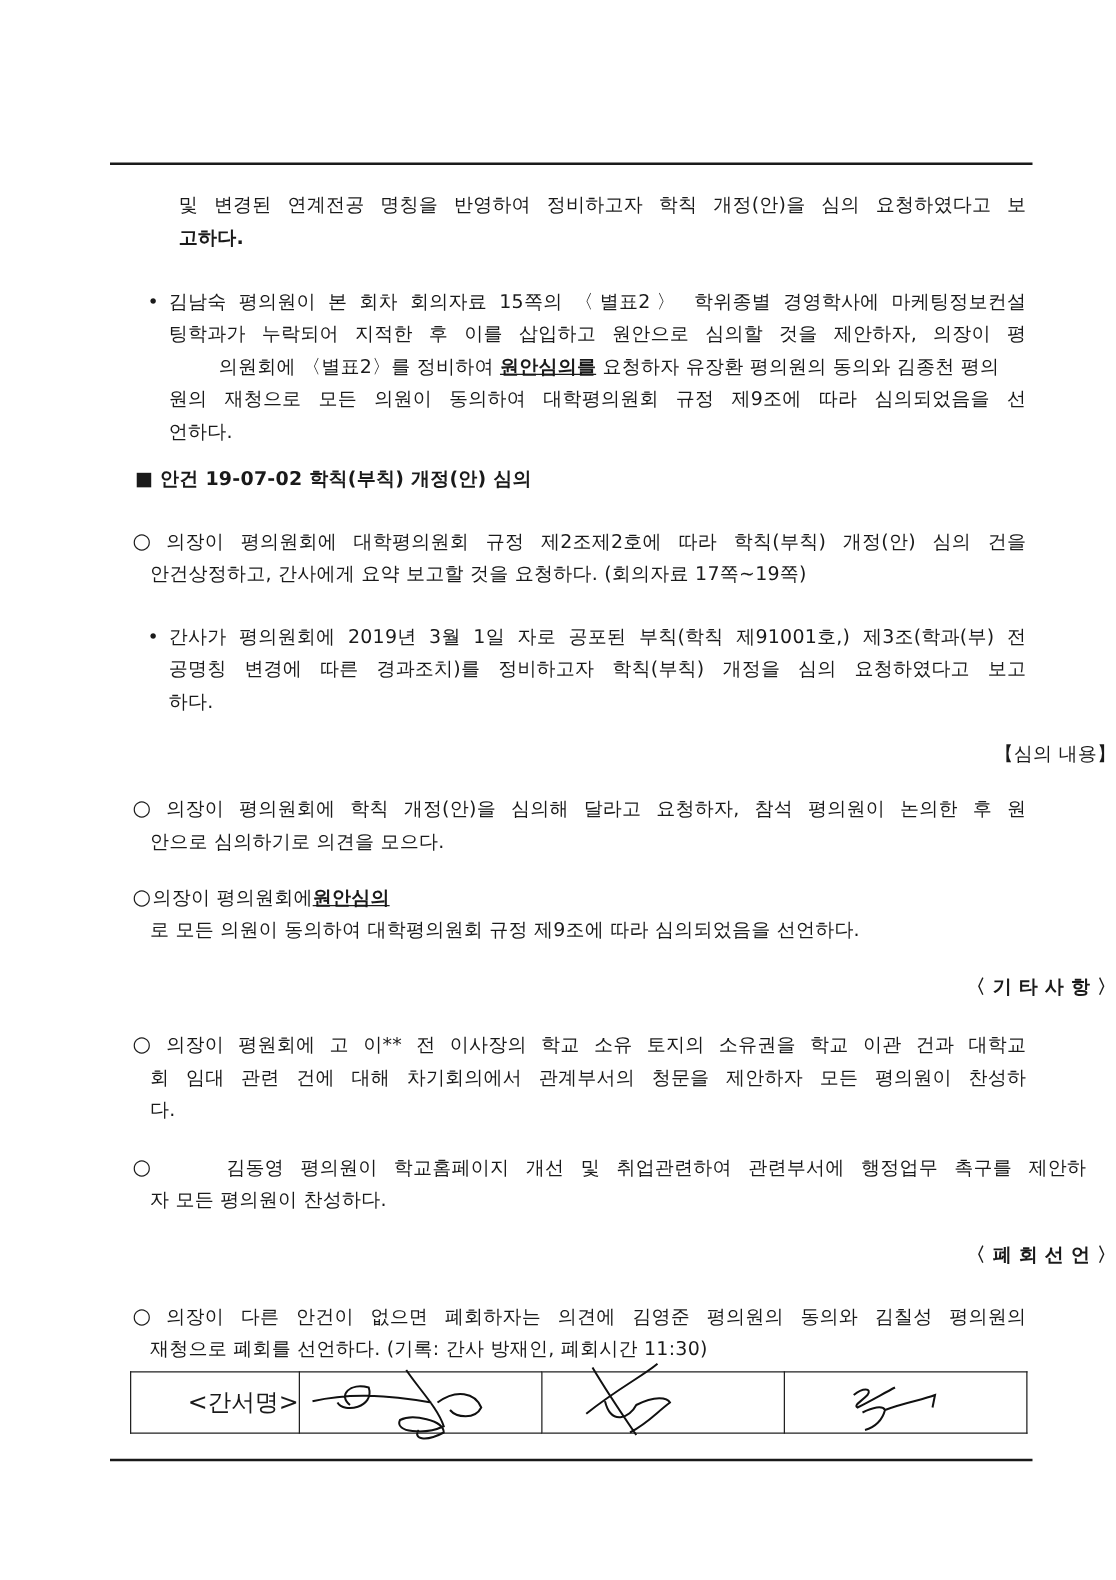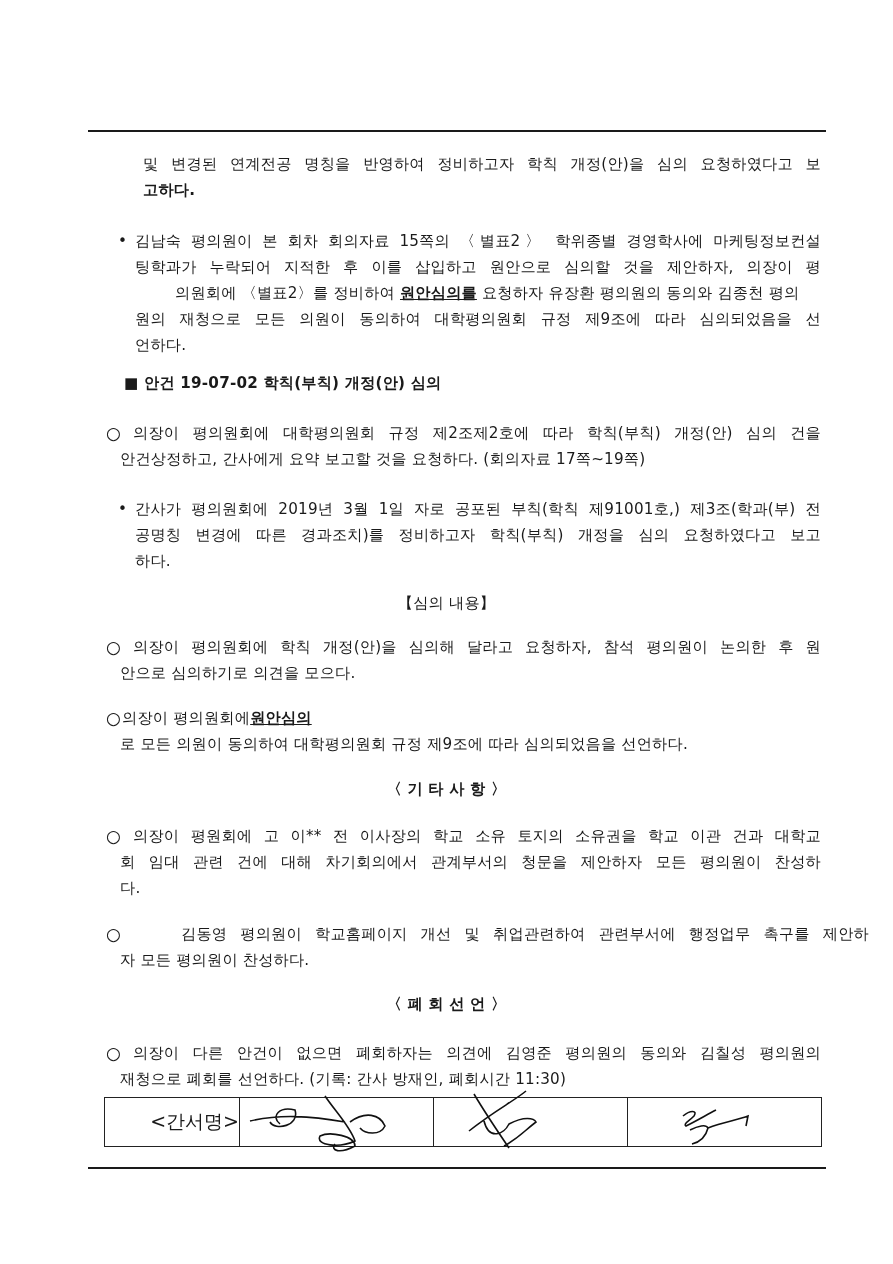--- a/index.html
+++ b/index.html
@@ -4,21 +4,21 @@
 <style>
   html, body { margin:0; padding:0; background:#ffffff; }
   body { width:893px; height:1264px; position:relative; overflow:hidden;
          font-family:"DejaVu Sans", "Liberation Sans", sans-serif; color:#1a1a1a; }
   .rule { position:absolute; left:88px; width:738px; height:2px; background:#1a1a1a; }
   .rule.top { top:130px; }
   .rule.bottom { top:1167px; }
   .line { position:absolute; font-size:15.2px; white-space:nowrap; letter-spacing:0.2px; line-height:20px; }
   .justify { text-align:justify; text-align-last:justify; white-space:normal; }
   .heading { font-weight:bold; }
-  .center { left:0; width:893px; text-align:center; }
+  .center { left:0; width:893px; text-align:right; }
   .u { text-decoration:underline; font-weight:bold; }
   .circ { font-size:17px; }
   table.sig { position:absolute; left:104px; top:1097px; border-collapse:collapse; height:50px; }
   table.sig td { border:1px solid #222; padding:0; height:48px; }
   .siglabel { width:134px; font-size:19px; text-align:right; font-family:"DejaVu Sans", sans-serif; }
   .sigcell { position:relative; }
   .sigcell svg { position:absolute; left:0; top:-12px; overflow:visible; }
 </style>
 </head>
 <body>
@@ -30,21 +30,21 @@
 
 <div class="line" style="left:118px; top:231px;">•</div>
 <div class="line justify" style="left:135px; top:231px; width:686px;">김남숙 평의원이 본 회차 회의자료 15쪽의 〈별표2〉 학위종별 경영학사에 마케팅정보컨설</div>
 <div class="line justify" style="left:135px; top:257px; width:686px;">팅학과가 누락되어 지적한 후 이를 삽입하고 원안으로 심의할 것을 제안하자, 의장이 평</div>
 <div class="line" style="left:135px; top:283px; width:686px; display:flex; justify-content:flex-start;margin-left:40px;">
   <span><span>의원회에 〈별표2〉를 정비하여 </span><span class="u">원안심의를</span><span> 요청하자 유장환 평의원의 동의와 김종천 평의</span></span>
 </div>
 <div class="line justify" style="left:135px; top:309px; width:686px;">원의 재청으로 모든 의원이 동의하여 대학평의원회 규정 제9조에 따라 심의되었음을 선</div>
 <div class="line" style="left:135px; top:335px;">언하다.</div>
 
-<div class="line heading" style="left:108px; top:373px;margin-left:16px;">
+<div class="line heading" style="left:108px; top:373px;">
   <span>■</span>
   <span>안건 19-07-02 학칙(부칙) 개정(안) 심의</span>
 </div>
 
 <div class="line circ" style="left:106px; top:423px;">○</div>
 <div class="line justify" style="left:133px; top:423px; width:688px;">의장이 평의원회에 대학평의원회 규정 제2조제2호에 따라 학칙(부칙) 개정(안) 심의 건을</div>
 <div class="line" style="left:120px; top:449px;">안건상정하고, 간사에게 요약 보고할 것을 요청하다. (회의자료 17쪽~19쪽)</div>
 
 <div class="line" style="left:118px; top:499px;">•</div>
 <div class="line justify" style="left:135px; top:499px; width:686px;">간사가 평의원회에 2019년 3월 1일 자로 공포된 부칙(학칙 제91001호,) 제3조(학과(부) 전</div>

